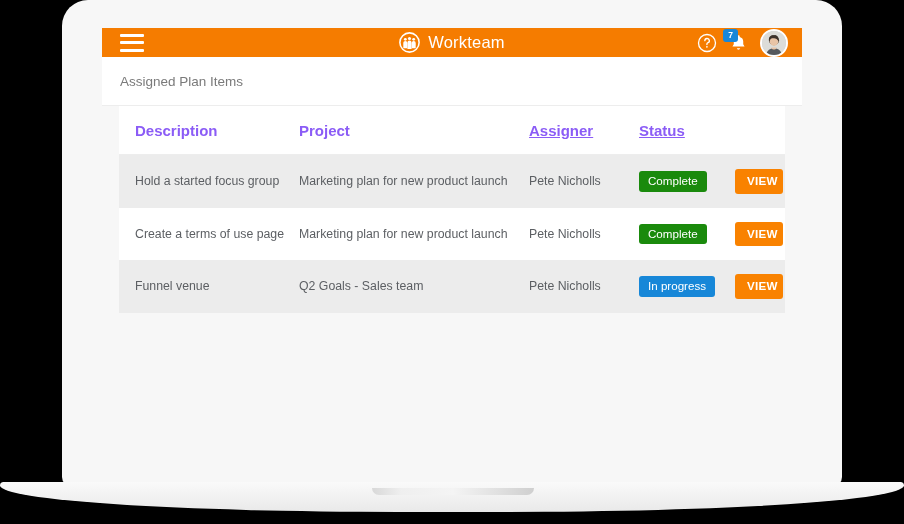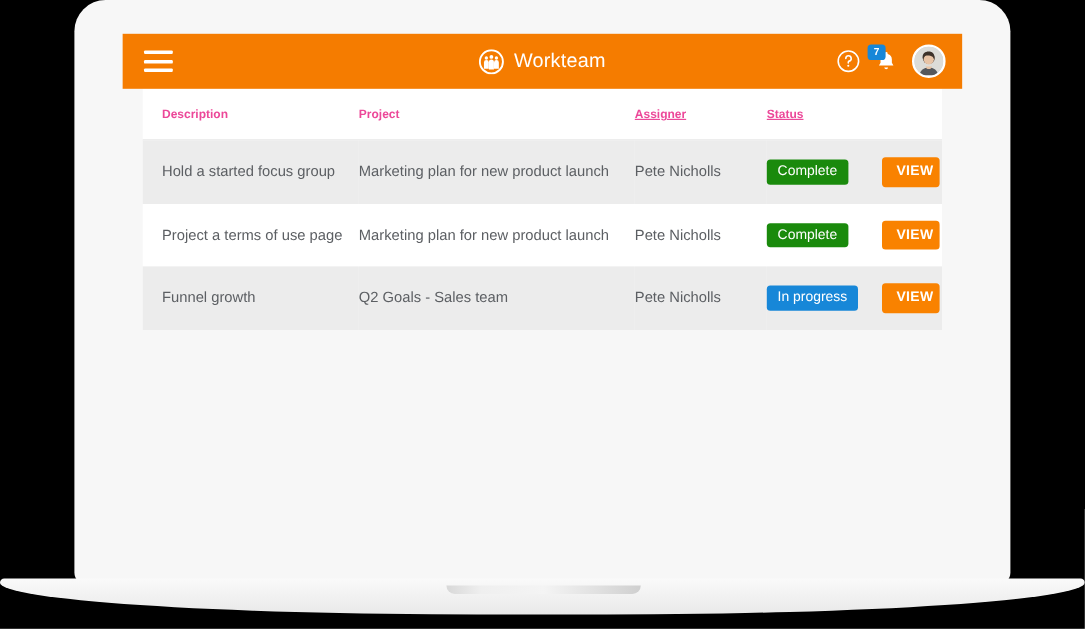--- a/index.html
+++ b/index.html
@@ -51,21 +51,21 @@
     top: 28px;
     width: 700px;
     height: 440px;
     background: #f7f7f7;
     overflow: hidden;
   }
 
   
   #app-header {
     position: relative;
-    height: 46px;
+    height: 29px;
     background: #f57c00;
     display: flex;
     align-items: center;
   }
 
   .hamburger-btn {
     position: absolute;
     left: 18px;
     width: 24px;
     height: 18px;
@@ -154,23 +154,23 @@
 
   #items-table {
     width: 100%;
     border-collapse: collapse;
     table-layout: fixed;
     background: #ffffff;
   }
 
   #items-table th {
     text-align: left;
-    font-size: 10px;
+    font-size: 15px;
     font-weight: bold;
-    color: #ec4899;
+    color: #8b5cf6;
     padding: 16px 0 15px 0;
     background: #ffffff;
     border-bottom: 1px solid #ededed;
   }
   #items-table th:first-child { padding-left: 16px; }
 
   #items-table td {
     font-size: 12.3px;
     color: #5c5f63;
     padding: 14px 0;
@@ -266,20 +266,23 @@
           <circle cx="20" cy="17.4" r="7.1" fill="#e8c4a6"></circle>
           <path d="M20 6.6c-5.4 0-8.6 3-8.6 7.3 0 1.4.4 2.4.4 2.4s1.2-2.9 3.4-3.8c2.6-1.1 7.3-.6 9.6 1.1 1.6 1.2 2.3 2.9 2.3 2.9s.5-1.1.5-2.6c0-4.3-2.8-7.3-7.6-7.3z" fill="#3d332b"></path>
           <path d="M7 40c.8-7.5 6.1-11.3 13-11.3S32.2 32.5 33 40z" fill="#55585c"></path>
           <path d="M15.6 27.4h8.8c-.4 2.3-2 3.6-4.4 3.6s-4-1.3-4.4-3.6z" fill="#e8c4a6"></path>
         </svg>
       </div>
 
     </div>
   </div>
 
+  <div id="page-title-bar">
+    <span id="page-title">Assigned Plan Items</span>
+  </div>
 
   <div id="content-area">
     <table id="items-table">
       <thead>
         <tr>
           <th class="col-desc">Description</th>
           <th class="col-proj">Project</th>
           <th class="col-assign">Assigner</th>
           <th class="col-status">Status</th>
           <th class="col-action"></th>
@@ -293,33 +296,33 @@
           <td>Pete Nicholls</td>
           <td>
             <span class="status-badge status-complete">Complete</span>
           </td>
           <td>
             <button class="view-btn">VIEW</button>
           </td>
         </tr>
 
         <tr class="row-plain">
-          <td>Project a terms of use page</td>
+          <td>Create a terms of use page</td>
           <td>Marketing plan for new product launch</td>
           <td>Pete Nicholls</td>
           <td>
             <span class="status-badge status-complete">Complete</span>
           </td>
           <td>
             <button class="view-btn">VIEW</button>
           </td>
         </tr>
 
         <tr class="row-shaded">
-          <td>Funnel growth</td>
+          <td>Funnel venue</td>
           <td>Q2 Goals - Sales team</td>
           <td>Pete Nicholls</td>
           <td>
             <span class="status-badge status-progress">In progress</span>
           </td>
           <td>
             <button class="view-btn">VIEW</button>
           </td>
         </tr>
 

